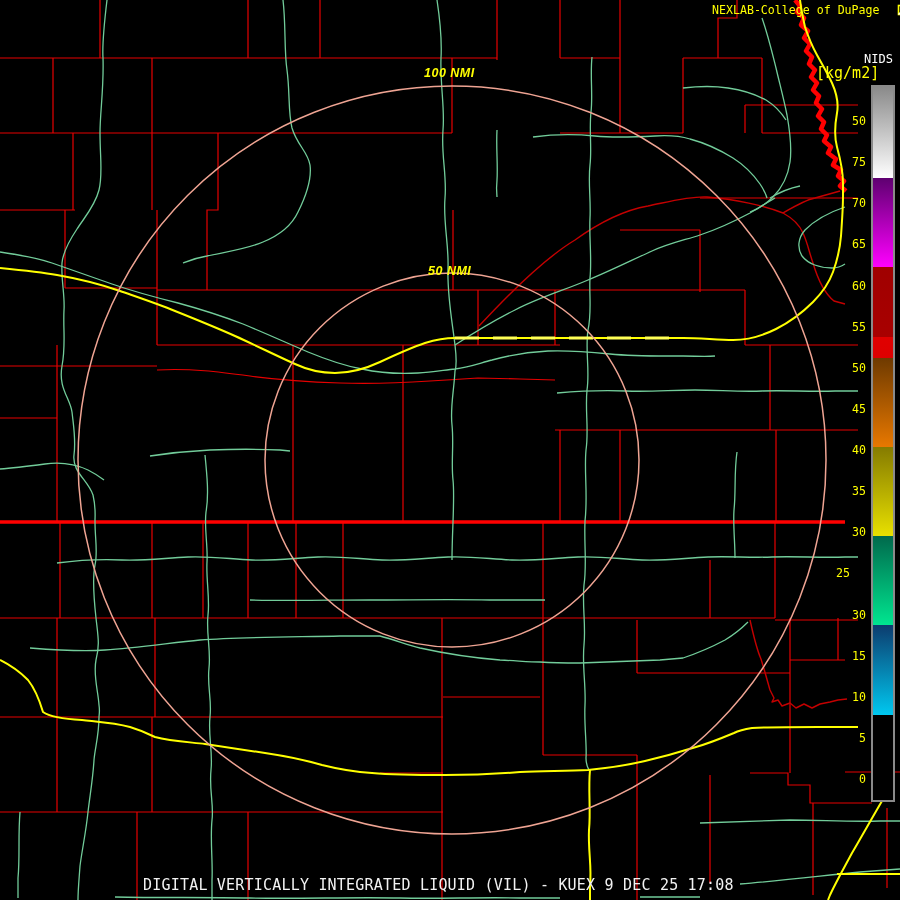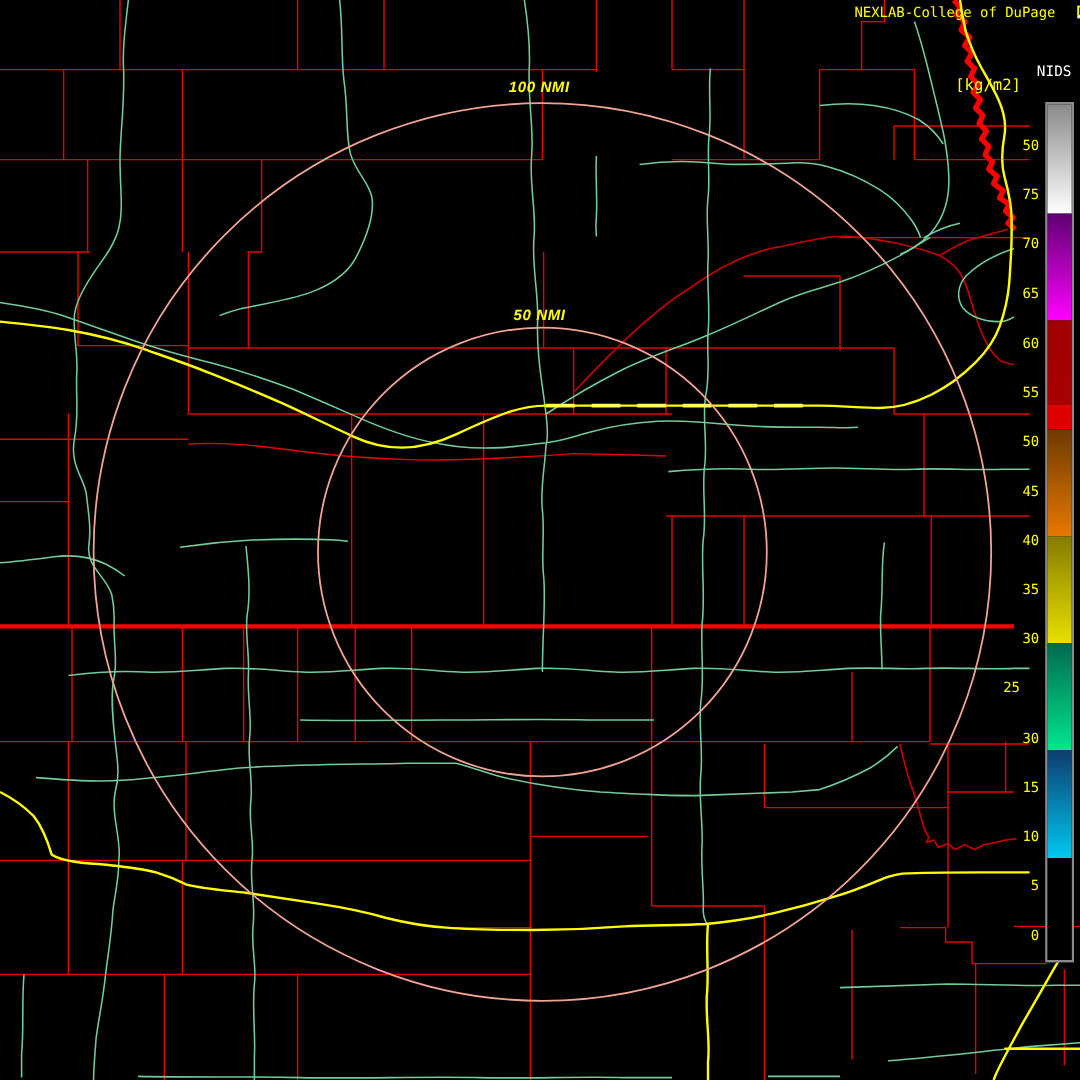--- a/index.html
+++ b/index.html
@@ -2,26 +2,26 @@
 <html><head>
 <meta charset="utf-8">
 <style>
   html,body{margin:0;padding:0;background:#000;}
   #stage{position:relative;width:900px;height:900px;background:#000;overflow:hidden;
          font-family:"DejaVu Sans Mono",monospace;}
   #map{position:absolute;left:0;top:0;}
   .txt{position:absolute;white-space:pre;}
   #title{top:3px;left:712px;color:#ffff00;font-size:11.6px;letter-spacing:0;display:flex;align-items:center;gap:16px;}
   #nids{top:52px;left:864px;color:#ffffff;font-size:12px;}
-  #units{top:64px;left:796px;color:#ffff00;font-size:13px;}
+  #units{top:64px;left:816px;color:#ffff00;font-size:15px;}
   #footer{top:876px;left:143px;color:#f2f2f2;font-size:15px;letter-spacing:.2px;}
   .ringlab{position:absolute;color:#ffff00;font-family:"Liberation Sans",sans-serif;
            font-style:italic;font-weight:bold;font-size:12.5px;letter-spacing:.5px;}
   #ring100{top:66px;left:424px;}
-  #ring50{top:256px;left:428px;}
+  #ring50{top:264px;left:428px;}
   #cbar{position:absolute;left:871px;top:85px;width:24px;height:717px;border:2px solid #8a8a8a;
         box-sizing:border-box;background:#000;}
   #cbar-inner{position:absolute;left:0;top:0;width:20px;height:713px;}
   .cbseg{position:absolute;left:0;width:20px;}
   .cbtick{position:absolute;width:46px;left:820px;text-align:right;color:#ffff00;
           font-size:11.6px;font-family:"DejaVu Sans Mono",monospace;}
 </style>
 </head>
 <body>
 
@@ -142,13 +142,14 @@
       <div class="cbtick" style="top: 484.125px;">35</div>
       <div class="cbtick" style="top: 525.25px; text-align: right;">30</div>
       <div class="cbtick" style="top: 566.375px; text-align: center;">25</div>
       <div class="cbtick" style="top: 607.5px;">30</div>
       <div class="cbtick" style="top: 648.625px;">15</div>
       <div class="cbtick" style="top: 689.75px;">10</div>
       <div class="cbtick" style="top: 730.875px;">5</div>
       <div class="cbtick" style="top: 772px;">0</div>
     </div>
 
+  <div id="footer" class="txt">DIGITAL VERTICALLY INTEGRATED LIQUID (VIL) - KUEX 9 DEC 25 17:08</div>
 </div>
 
 </body></html>

